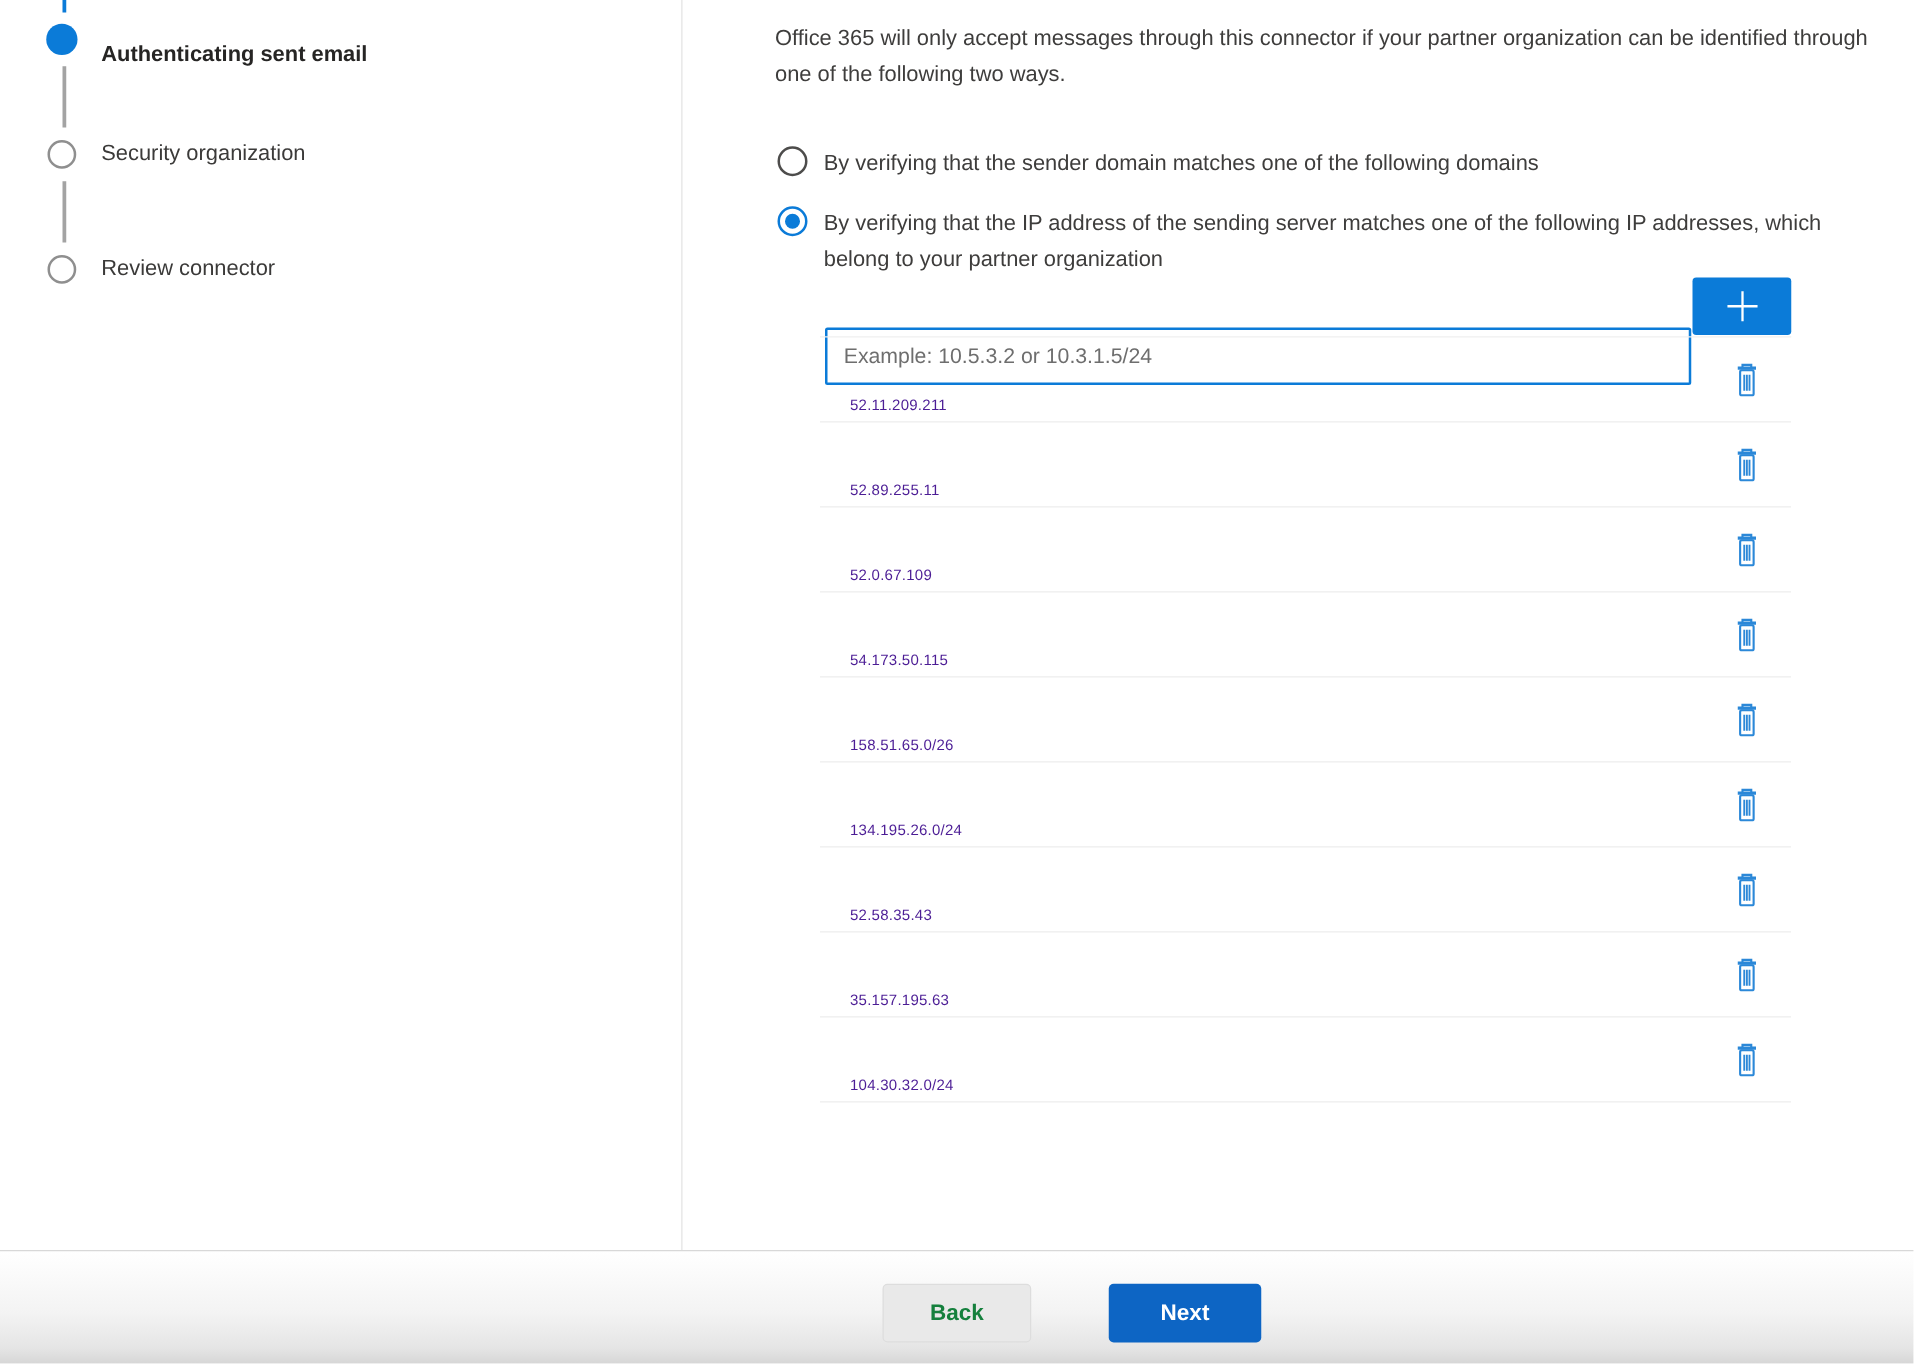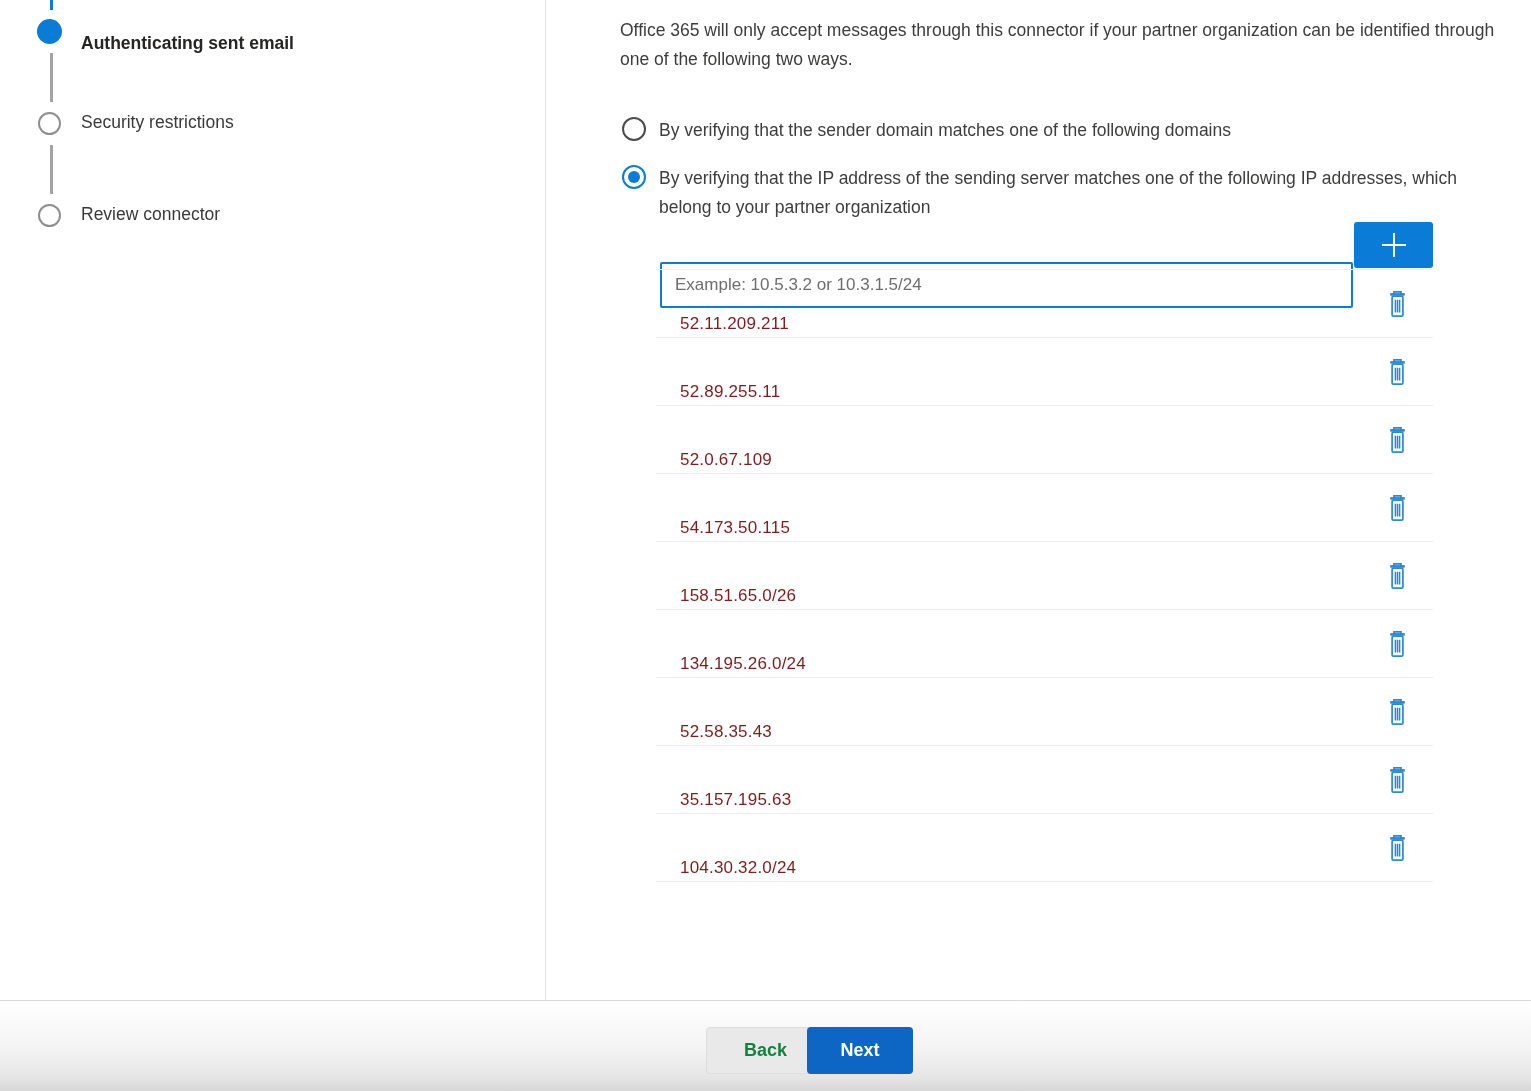--- a/index.html
+++ b/index.html
@@ -36,48 +36,48 @@
     padding:0 13px; font-size:17px; color:#333; outline:none;
     font-family:"Liberation Sans","DejaVu Sans",sans-serif;margin-top:40px; }
   .ip-input::placeholder { color:#6e6e6e; opacity:1; }
   .add-btn { flex:0 0 79px; margin-left:1px; height:46px; background:#0b7bd8; border:none;
     border-radius:3px; cursor:pointer; display:flex; align-items:center; justify-content:center; }
 
   .ip-list { position:absolute; left:656px; top:269px; width:777px; height:731px;
     overflow:hidden; border-top:1px solid #efefef; }
   .ip-row { display:flex; align-items:center; justify-content:space-between;
     height:68px; border-bottom:1px solid #ededed; padding-left:24px; padding-right:15px; }
-  .ip-text { font-size:17px; color:#7f1d1d; letter-spacing:0.2px;margin-top:40px; }
+  .ip-text { font-size:12px; color:#4c1d95; letter-spacing:0.2px;margin-top:40px; }
   .trash-btn { width:42px; height:42px; background:transparent; border:none; cursor:pointer;
     display:flex; align-items:center; justify-content:center; }
 
   
   .footer { position:absolute; left:0; top:1000px; width:1531px; height:91px;
     border-top:1px solid #d8d8d8;
     background:linear-gradient(180deg,#ffffff 0%,#f3f3f3 55%,#e5e5e5 86%,#d6d6d6 100%); }
   .btn { position:absolute; top:26px; height:47px; border-radius:4px; font-size:18px;
     font-weight:600; cursor:pointer; font-family:"Liberation Sans","DejaVu Sans",sans-serif; }
   .btn-back { left:706px; width:119px; background:#e9e9e9; border:1px solid #dddddd; color:#15803d; }
-  .btn-next { left:807px; width:106px; background:#0d65c4; border:none; color:#ffffff; }
+  .btn-next { left:887px; width:122px; background:#0d65c4; border:none; color:#ffffff; }
 </style>
 </head>
 <body>
 
 <div class="screen">
 
   <div class="sidebar">
     <div class="step-stub"></div>
 
     <div class="step-circle circle-active" style="top:19px;"></div>
     <div class="step-label active" style="top:19px;">Authenticating sent email</div>
 
     <div class="connector" style="top:53px; height:49px;"></div>
 
     <div class="step-circle circle-upcoming" style="top:112px;"></div>
-    <div class="step-label" style="top:112px;">Security restrictions</div>
+    <div class="step-label" style="top:112px;">Security organization</div>
 
     <div class="connector" style="top:145px; height:49px;"></div>
 
     <div class="step-circle circle-upcoming" style="top:204px;"></div>
     <div class="step-label" style="top:204px;">Review connector</div>
   </div>
 
   <p class="description">Office 365 will only accept messages through this connector if your partner organization can be identified through one of the following two ways.</p>
 
   <div class="option option-1 selected" style="top:164px;">

